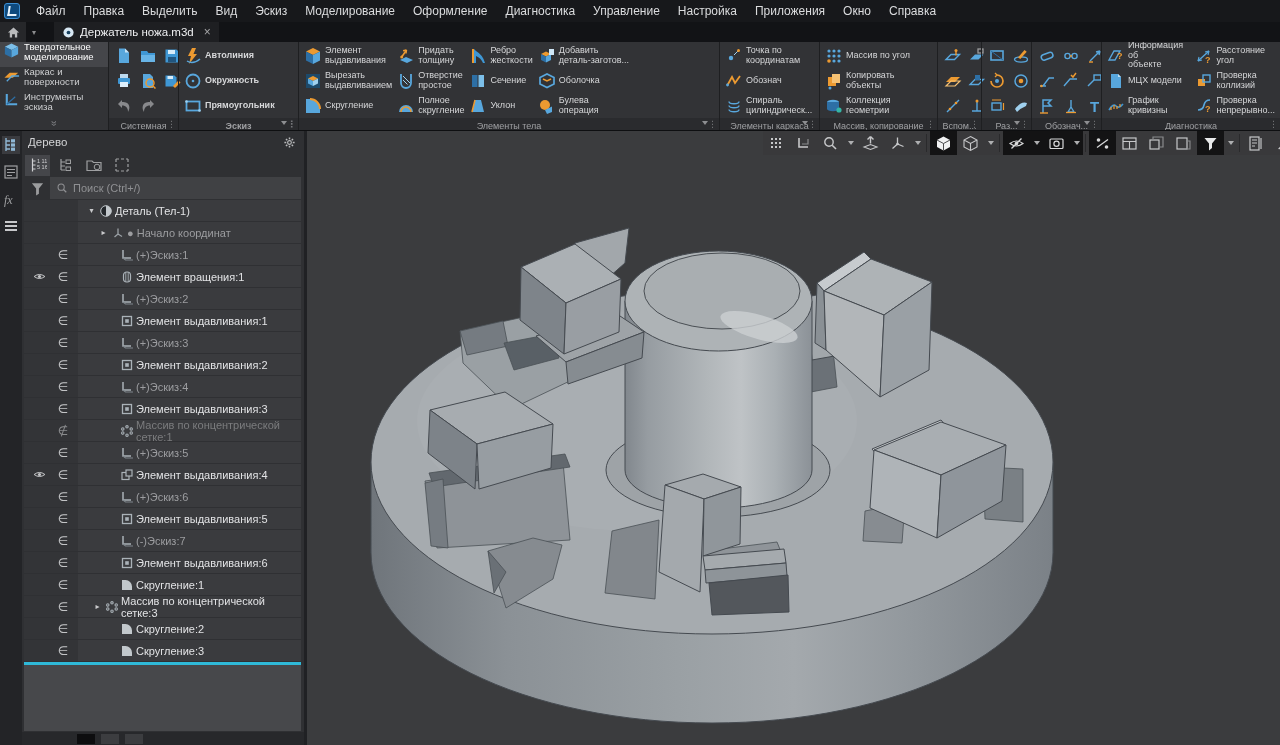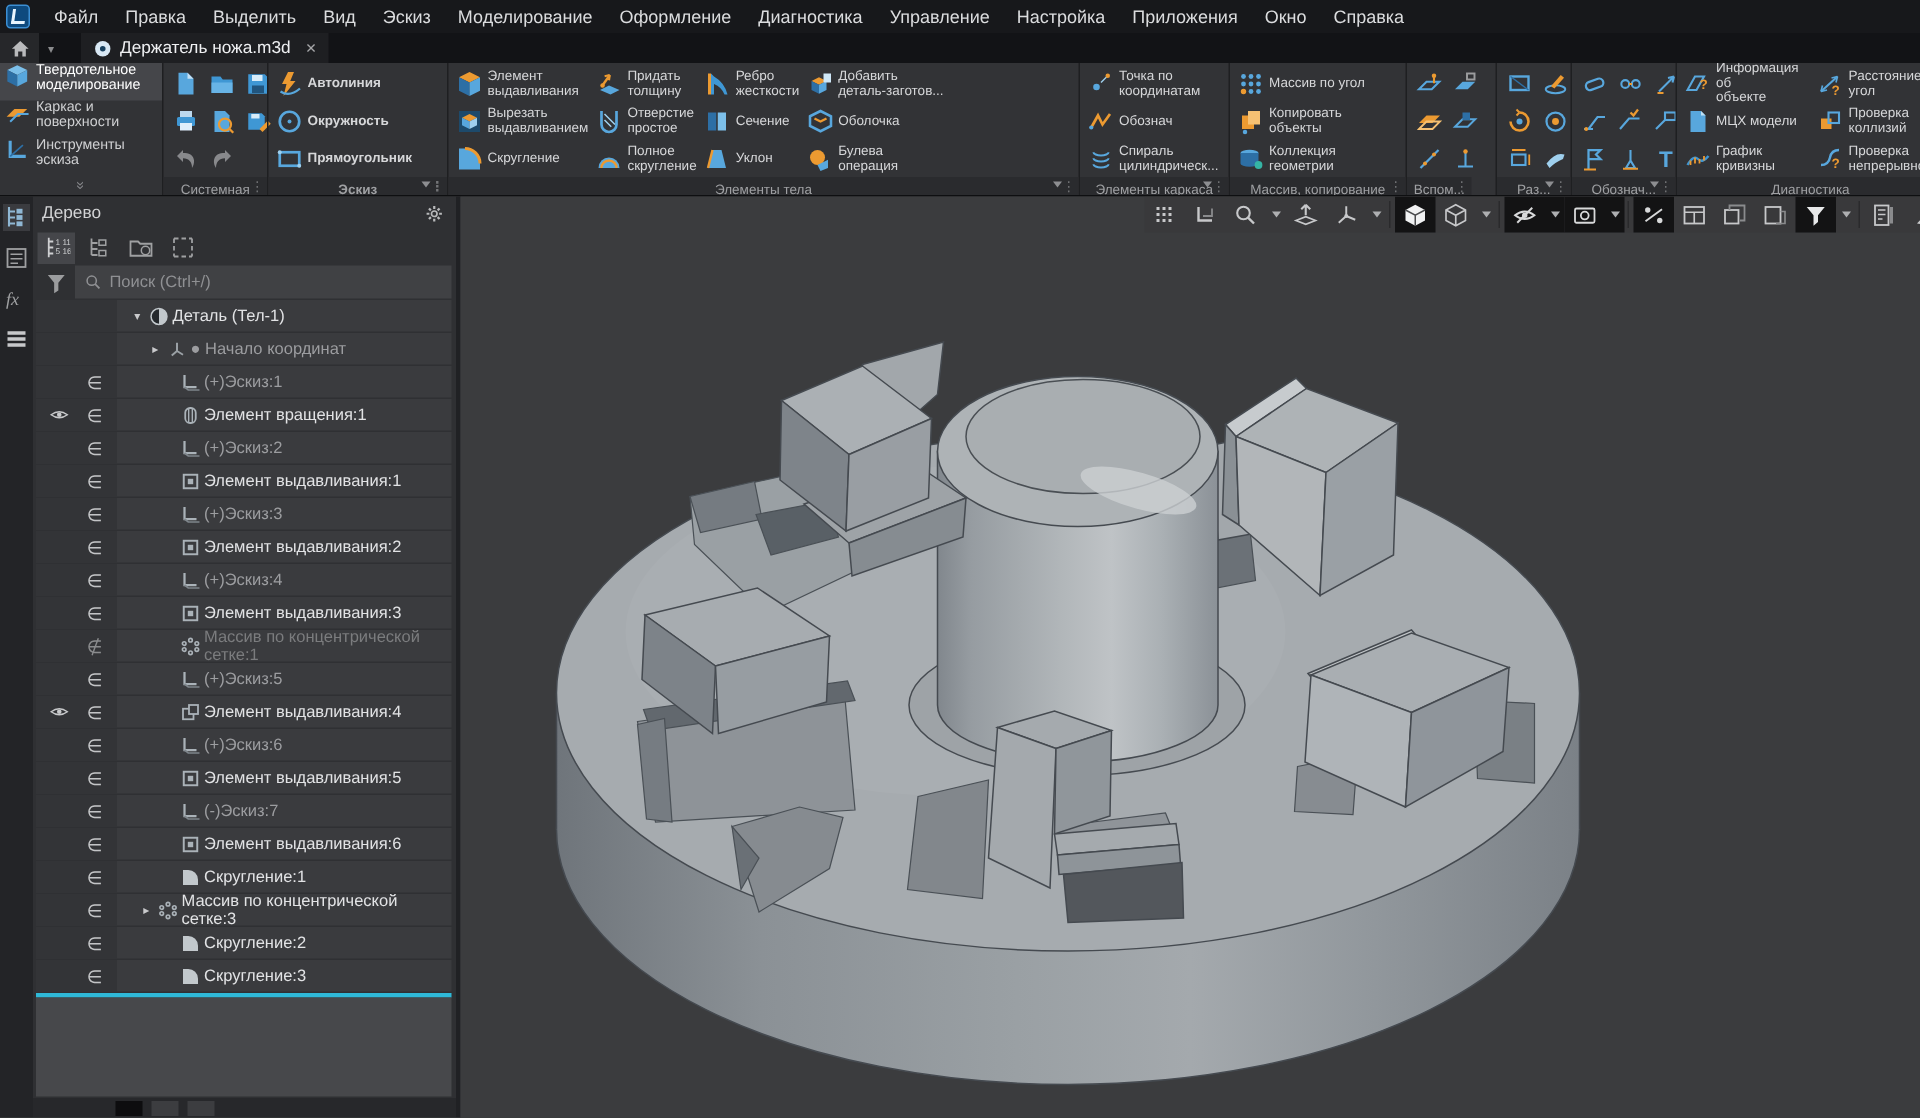--- a/index.html
+++ b/index.html
@@ -781,21 +781,21 @@
                 </svg>
               </div>
             </div>
           </div>
         </div>
         <div class="rg-foot">
           <span>Вспом...</span>
           <span class="dots">⋮</span>
         </div>
       </section>
-      <section class="rgroup" style="width: 50px; margin-left: 16px;">
+      <section class="rgroup" style="width: 50px;">
         <div class="rg-body">
           <div style="display: flex; flex-direction: column;">
             <div class="rg-irow">
               <div class="icell">
                 <svg width="18" height="18" viewBox="0 0 18 18">
                   <use href="#sy-frame-rect"></use>
                 </svg>
               </div>
               <div class="icell">
                 <svg width="18" height="18" viewBox="0 0 18 18">

